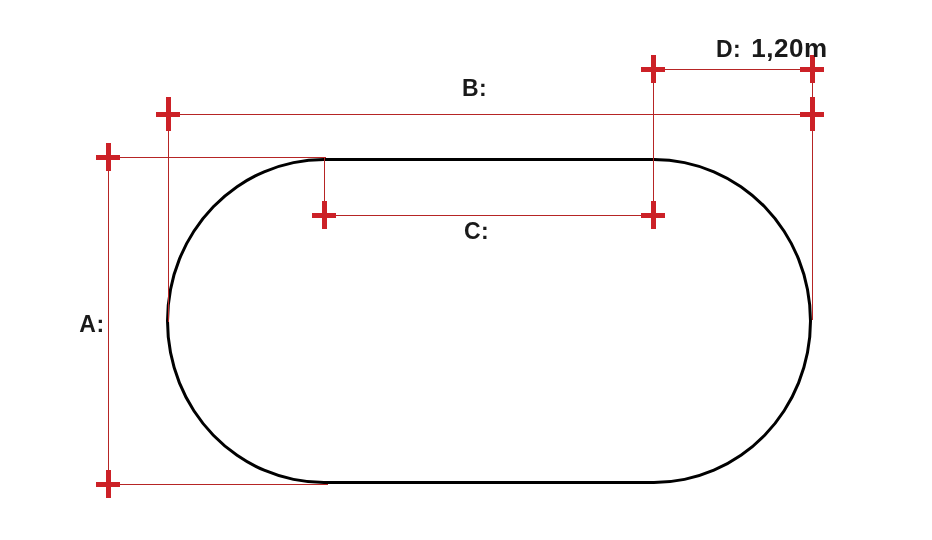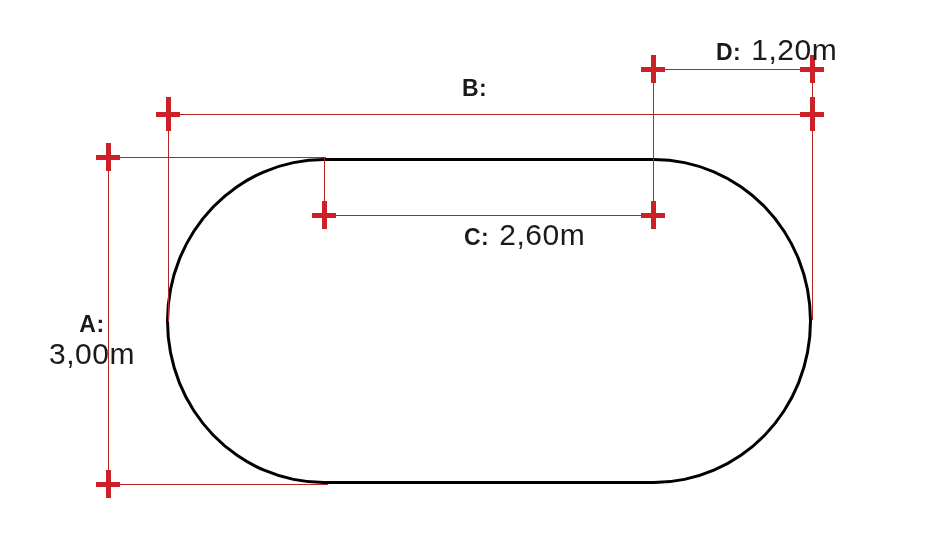--- a/index.html
+++ b/index.html
@@ -74,21 +74,21 @@
   .cr-c-l   { left: 324px; top: 215px; }
   .cr-c-r   { left: 653px; top: 215px; }
 
   
   .dim-label {
     position: absolute;
     display: flex; align-items: baseline; gap: 10px;
     color: var(--ink); white-space: nowrap;
   }
   .dim-label .letter { font-size: 23px; font-weight: bold; letter-spacing: 0.5px; }
-  .dim-label .value  { font-size: 30px; font-weight: normal; letter-spacing: 0.5px; }
+  .dim-label .value  { font-size: 26px; font-weight: bold; letter-spacing: 0.5px; }
 
   .label-b { left: 462px; top: 75px; }
   .label-c { left: 464px; top: 218px; }
   .label-d { left: 716px; top: 33px; }
   .label-a {
     left: 36px; top: 310px; width: 112px;
     display: block; text-align: center;
   }
   .label-a .letter { display: block; line-height: 28px; }
   .label-a .value  { display: block; line-height: 32px; }
@@ -116,30 +116,28 @@
   <div class="cross cr-a-bot"></div>
   <div class="cross cross-tall cr-b-l"></div>
   <div class="cross cross-tall cr-b-r"></div>
   <div class="cross cr-d-l"></div>
   <div class="cross cr-d-r"></div>
   <div class="cross cr-c-l"></div>
   <div class="cross cr-c-r"></div>
 
   <div class="dim-label label-a">
     <span class="letter">A:</span>
-    <span class="value">3,00m</span>
   </div>
 
   <div class="dim-label label-b">
     <span class="letter">B:</span>
   </div>
 
   <div class="dim-label label-c">
     <span class="letter">C:</span>
-    <span class="value">2,60m</span>
   </div>
 
   <div class="dim-label label-d">
     <span class="letter">D:</span>
     <span class="value">1,20m</span>
   </div>
 
 </div>
 
 </body></html>

